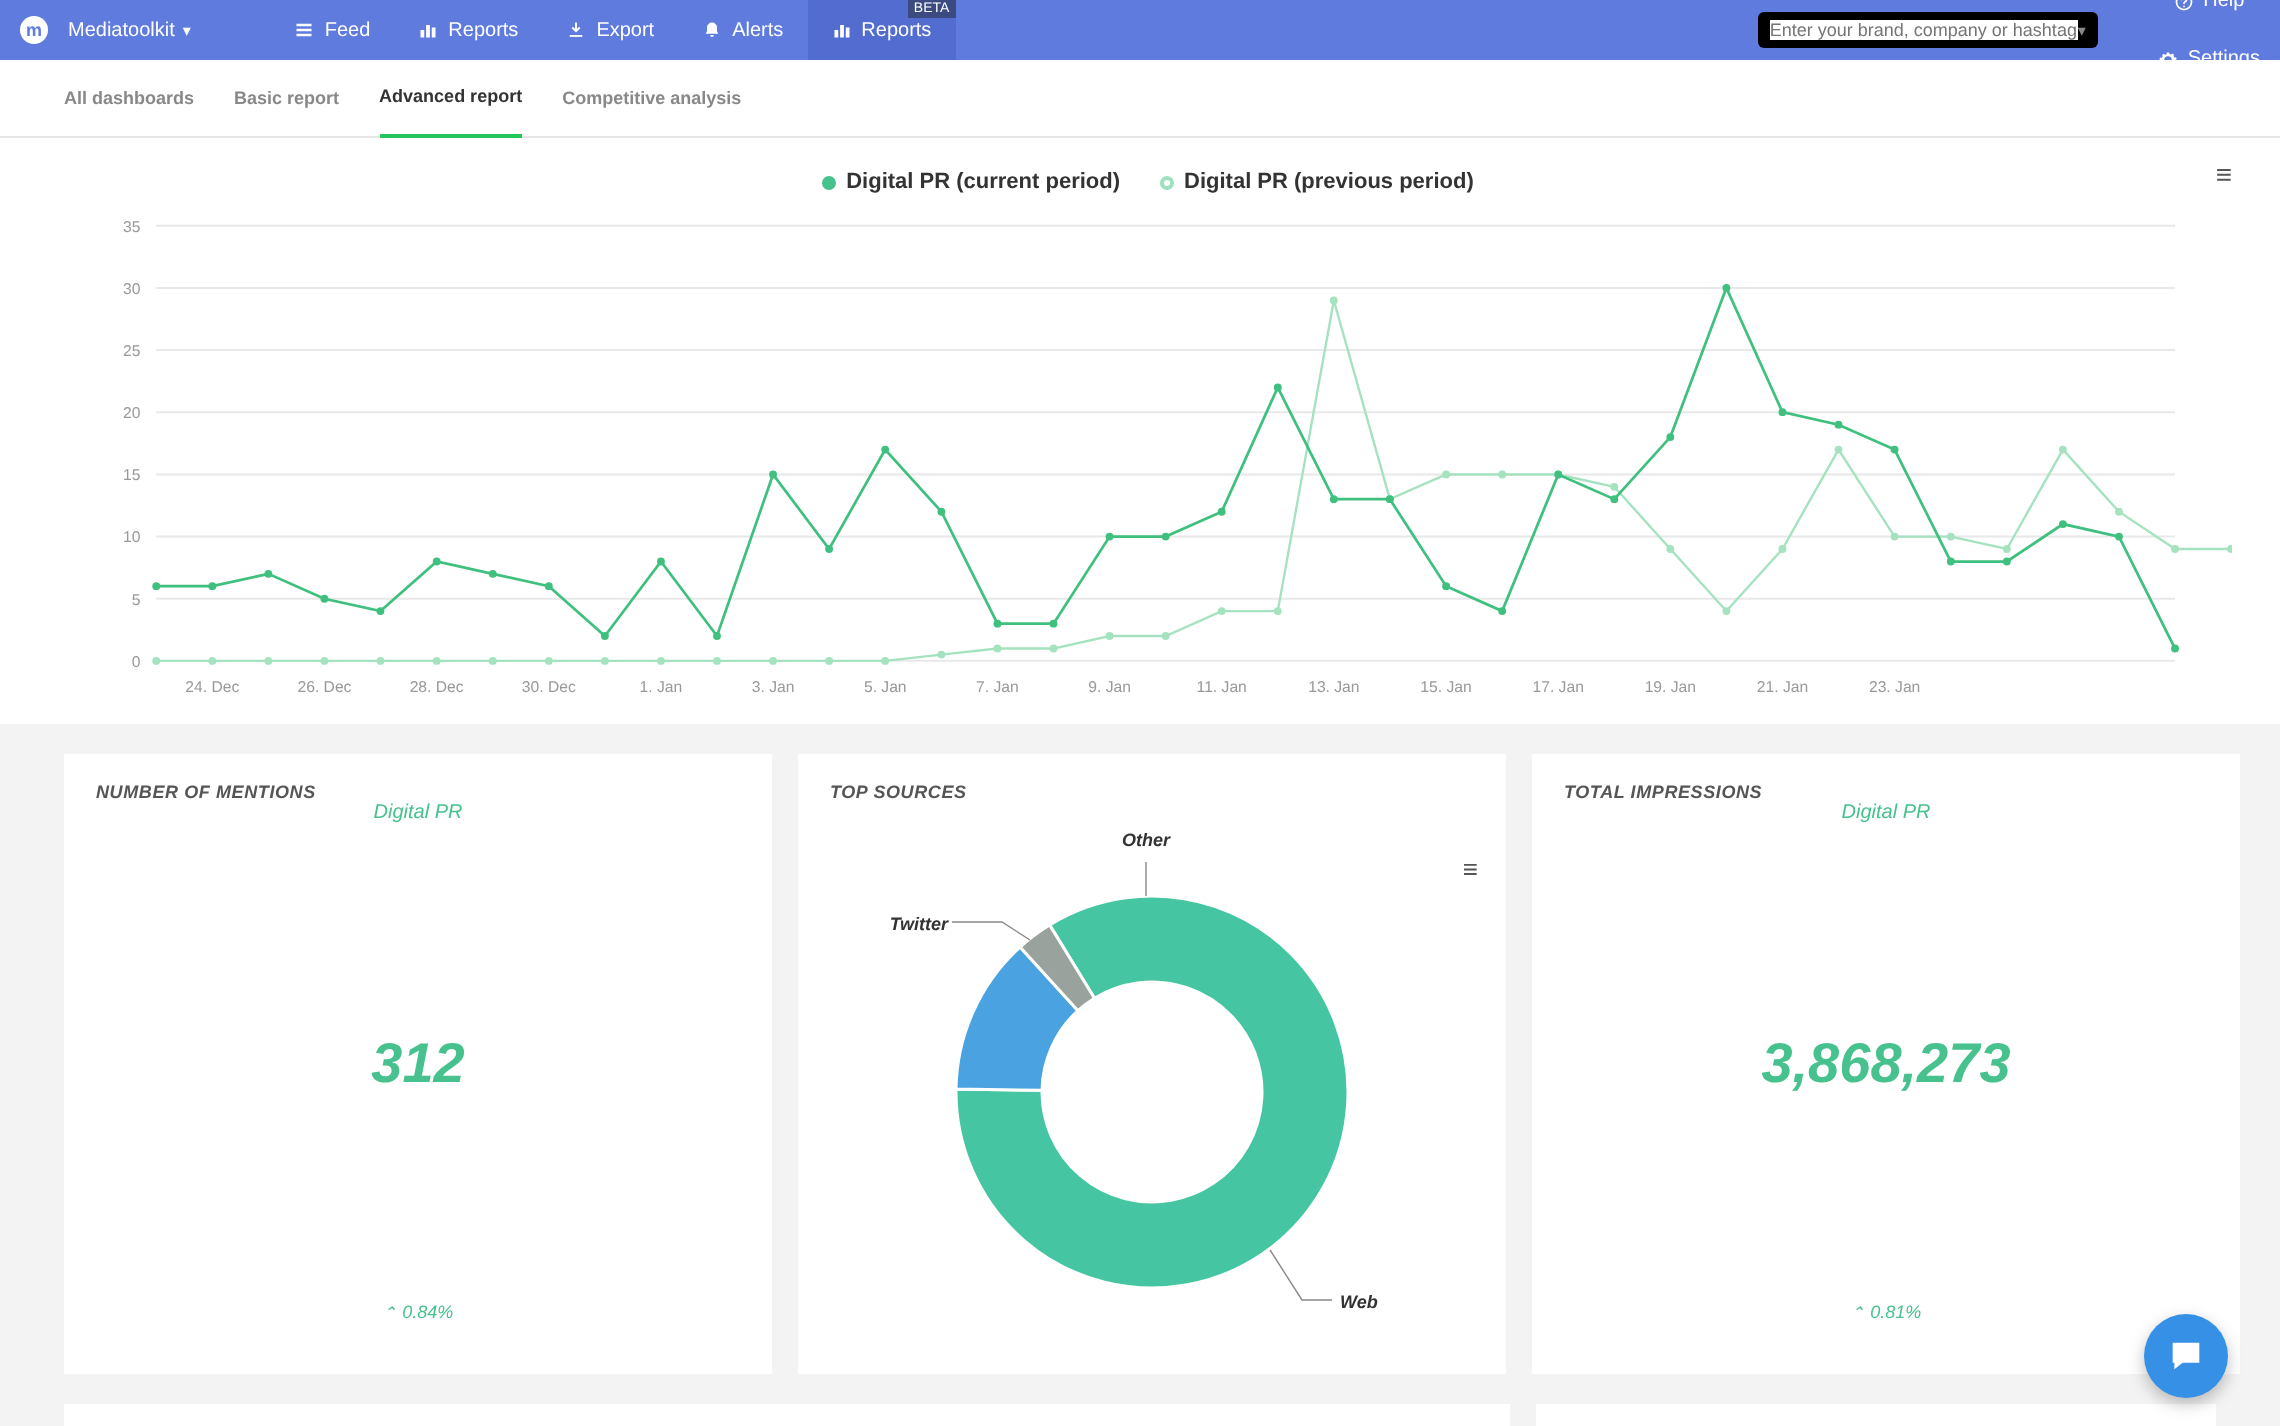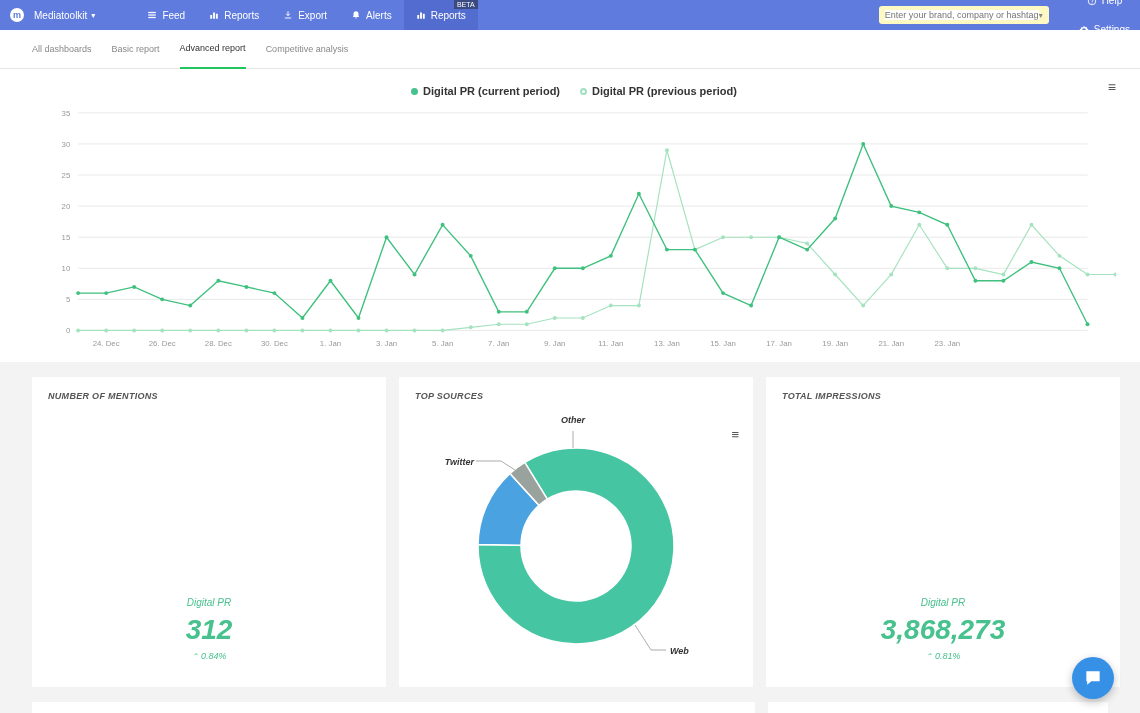--- a/index.html
+++ b/index.html
@@ -8,29 +8,29 @@
   .topbar { background:#5f7bde; height:30px; display:flex; align-items:center; color:#fff; font-size:10px; padding:0 10px; }
   .brand-logo { width:14px; height:14px; border-radius:50%; background:#fff; display:flex; align-items:center; justify-content:center; margin-right:10px; }
   .brand-logo span { color:#5f7bde; font-size:9px; font-weight:bold; }
   .brand-name { display:flex; align-items:center; gap:4px; cursor:pointer; }
   .brand-name .chev { font-size:8px; }
   .nav { display:flex; margin-left:40px; }
   .nav-item { display:flex; align-items:center; gap:5px; padding:0 12px; height:30px; cursor:pointer; position:relative; }
   .nav-item.active { background:#526ccf; }
   .nav-item .beta { position:absolute; top:0; right:0; background:#3b4a80; font-size:7px; padding:1px 3px; }
   .spacer { flex:1; }
-  .search-box { background:#fef9c3; border-radius:3px; width:170px; height:18px; display:flex; align-items:center; padding:0 6px; }
+  .search-box { background:#000000; border-radius:3px; width:170px; height:18px; display:flex; align-items:center; padding:0 6px; }
   .search-box input { border:none; outline:none; font-size:9px; width:100%; color:#888; }
   .search-box .chev { font-size:8px; color:#888; }
   .right-links { display:flex; align-items:center; gap:18px; margin-left:30px;flex-direction:column; }
   .right-links .ritem { display:flex; align-items:center; gap:5px; cursor:pointer; }
 
   
   .tabs { background:#fff; border-bottom:1px solid #e5e5e5; height:39px; display:flex; align-items:center; font-size:9px; color:#888; padding-left:32px; gap:20px; }
-  .tab { height:39px; display:flex; align-items:center; cursor:pointer; }
+  .tab { height:39px; display:flex; align-items:center; cursor:pointer;font-weight:bold; }
   .tab.active { color:#333; border-bottom:2px solid #22c55e; }
 
   
   .main-chart-panel { background:#fff; margin:0 0 15px 0; padding:10px 24px 10px 32px; }
   .main-chart-wrap { position:relative; }
   .legend-top { display:flex; justify-content:center; gap:20px; font-size:11px; font-weight:600; padding:6px 0 10px 0; }
   .legend-item { display:flex; align-items:center; gap:5px; cursor:pointer; }
   .legend-dot { width:7px; height:7px; border-radius:50%; border:2px solid #47c18d; background:#47c18d; }
   .legend-dot.hollow { background:#fff; border-color:#9fe1be; }
   .chart-menu { position:absolute; right:0; top:0; font-size:14px; color:#555; cursor:pointer; }
@@ -40,21 +40,21 @@
   .series-current { stroke:#3fc07e; stroke-width:1.4; fill:none; }
   .series-prev { stroke:#a5e2bf; stroke-width:1.2; fill:none; }
   .dot-cur { fill:#3fc07e; }
   .dot-prev { fill:#a5e2bf; }
 
   
   .cards-row { display:flex; gap:13px; padding:0 20px 15px 32px;font-style:italic; }
   .card { background:#fff; flex:1; min-height:310px; padding:14px 16px; position:relative; }
   .card-title { font-size:9px; font-weight:700; color:#555; letter-spacing:.3px; }
   .card-menu { position:absolute; right:14px; top:50px; font-size:13px; color:#555; cursor:pointer; }
-  .kpi-wrap { display:flex; flex-direction:column; align-items:center; justify-content:flex-end; height:260px; }
+  .kpi-wrap { display:flex; flex-direction:column; align-items:center; justify-content:space-between; height:260px; }
   .kpi-label { font-size:10px; color:#47c18d; margin-bottom:6px; }
   .kpi-value { font-size:28px; font-weight:700; color:#47c18d; margin-bottom:5px; }
   .kpi-delta { font-size:9px; color:#47c18d; display:flex; align-items:center; gap:3px; }
   .kpi-delta .chev-up { font-size:8px; }
 
   svg.donut { display:block; margin:0 auto; }
   .donut-label { font-size:9px; font-weight:600; fill:#333; }
   .donut-line { stroke:#888; stroke-width:.7; fill:none; }
 
   

